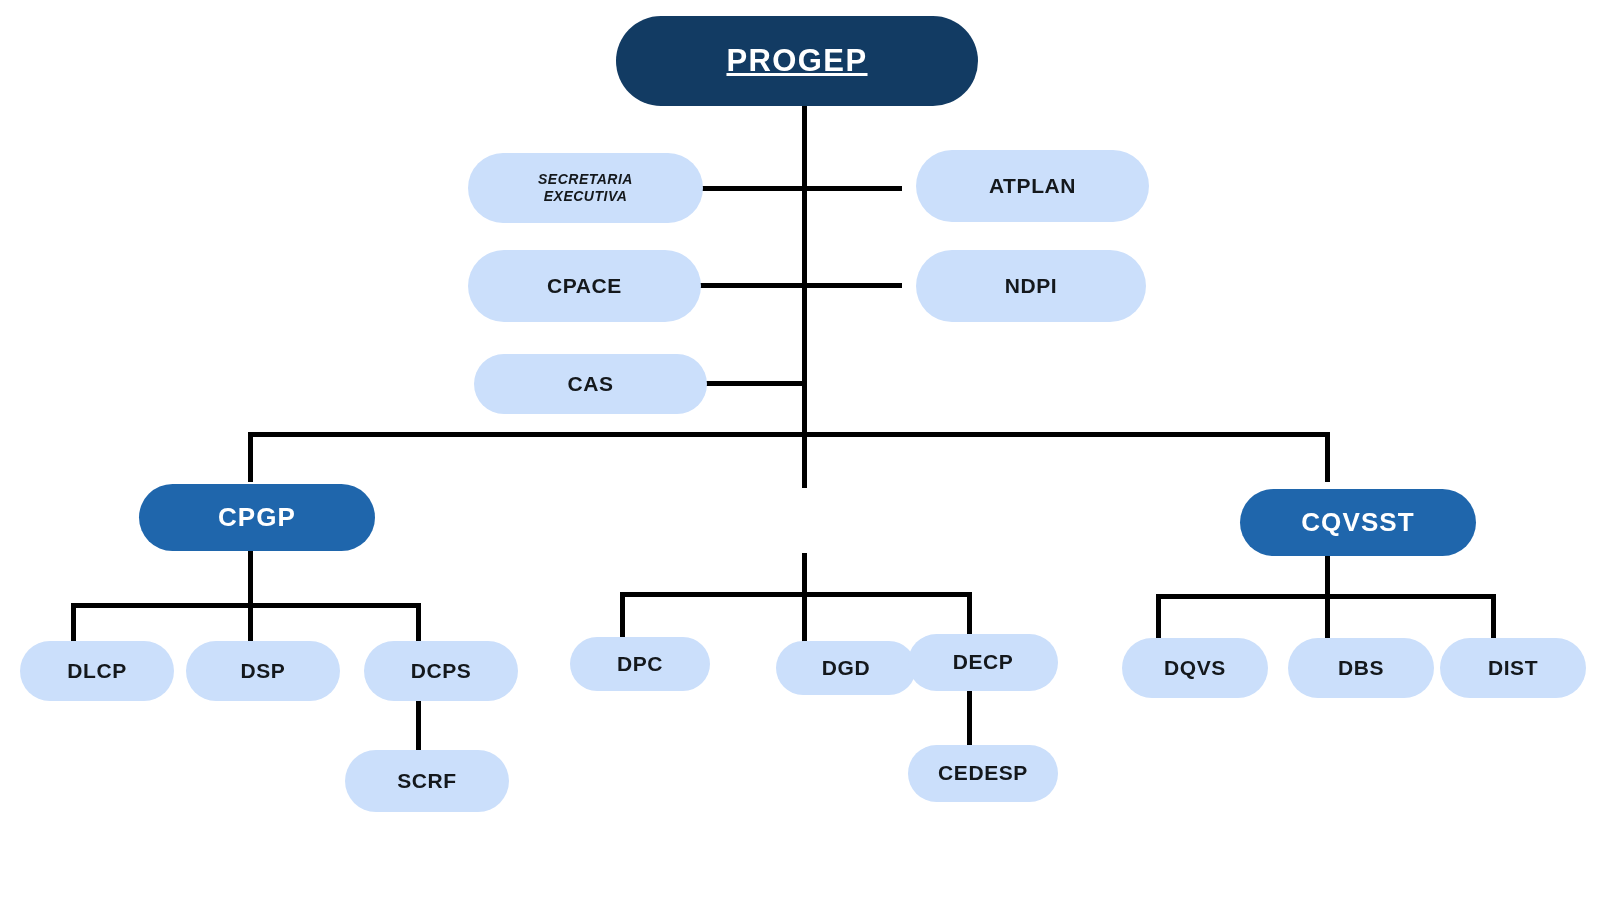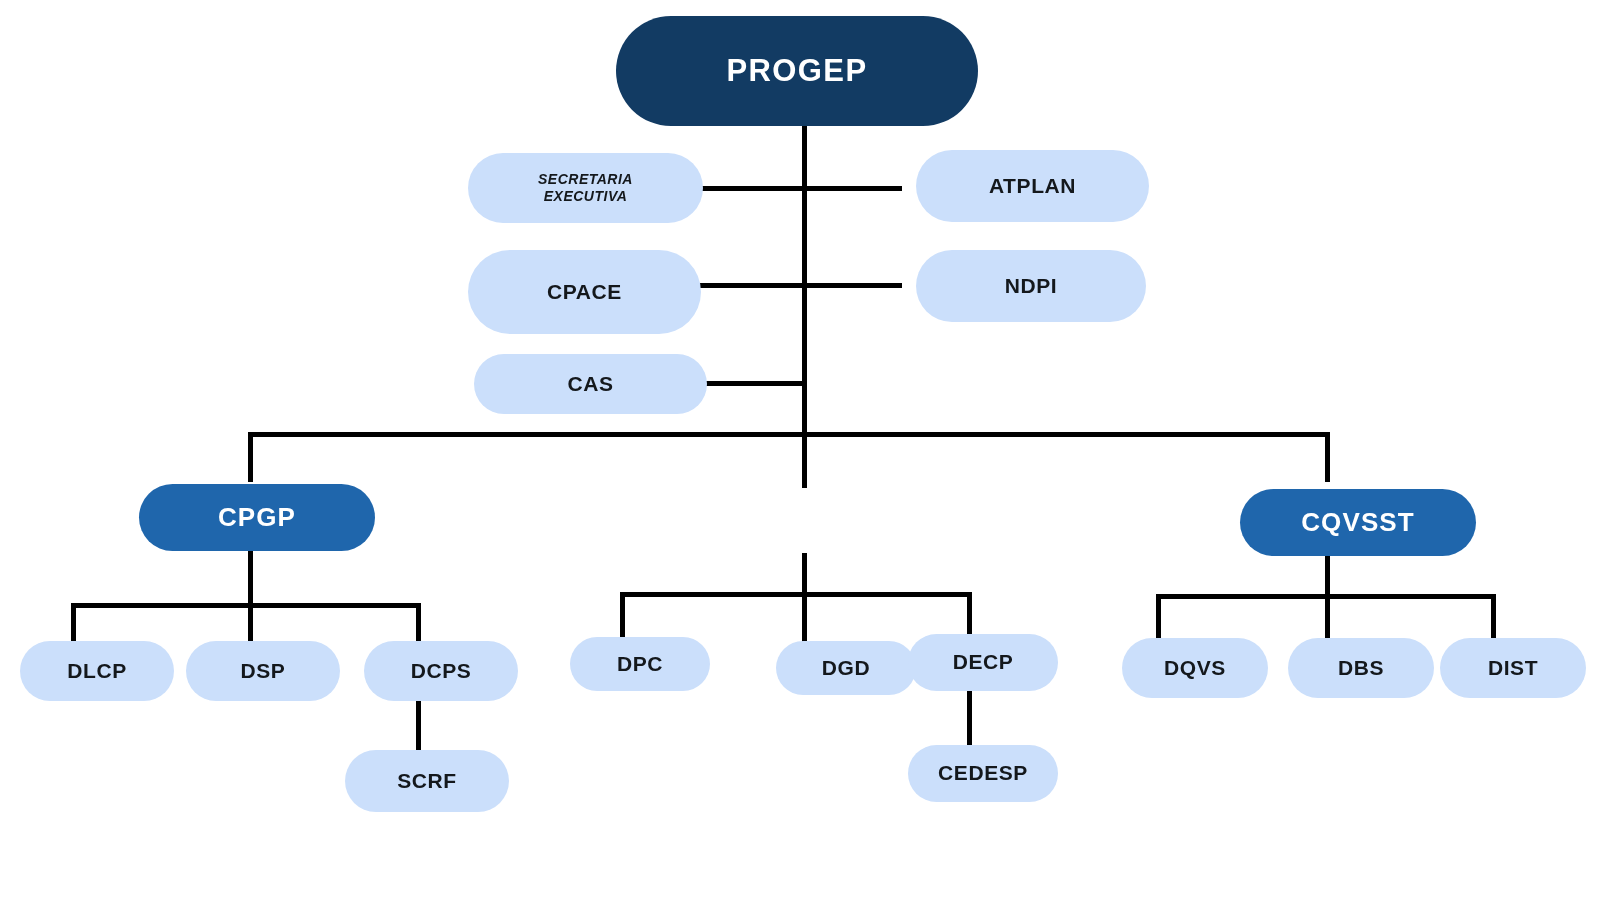--- a/index.html
+++ b/index.html
@@ -108,30 +108,30 @@
   <div class="line" style="left:802px; top:592px; width:5px; height:50px;"></div>
   <div class="line" style="left:967px; top:592px; width:5px; height:43px;"></div>
   <div class="line" style="left:967px; top:688px; width:5px; height:57px;"></div>
 
   <div class="line" style="left:1325px; top:553px; width:5px; height:58px;"></div>
   <div class="line" style="left:1156px; top:594px; width:340px; height:5px;"></div>
   <div class="line" style="left:1156px; top:594px; width:5px; height:44px;"></div>
   <div class="line" style="left:1325px; top:594px; width:5px; height:44px;"></div>
   <div class="line" style="left:1491px; top:594px; width:5px; height:44px;"></div>
 
-  <div class="node root" style="left:616px; top:16px; width:362px; height:110px;">
+  <div class="node root" style="left:616px; top:16px; width:362px; height:90px;text-decoration:underline;">
     <span class="node-label">PROGEP</span>
   </div>
 
   <div class="node staff small" style="left:468px; top:153px; width:235px; height:70px;font-style:italic;">
     <span class="node-label">SECRETARIA
 EXECUTIVA</span>
   </div>
 
-  <div class="node staff" style="left:468px; top:250px; width:233px; height:84px;">
+  <div class="node staff" style="left:468px; top:250px; width:233px; height:72px;">
     <span class="node-label">CPACE</span>
   </div>
 
   <div class="node staff" style="left:474px; top:354px; width:233px; height:60px;">
     <span class="node-label">CAS</span>
   </div>
 
   <div class="node staff" style="left:916px; top:250px; width:230px; height:72px;">
     <span class="node-label">NDPI</span>
   </div>

